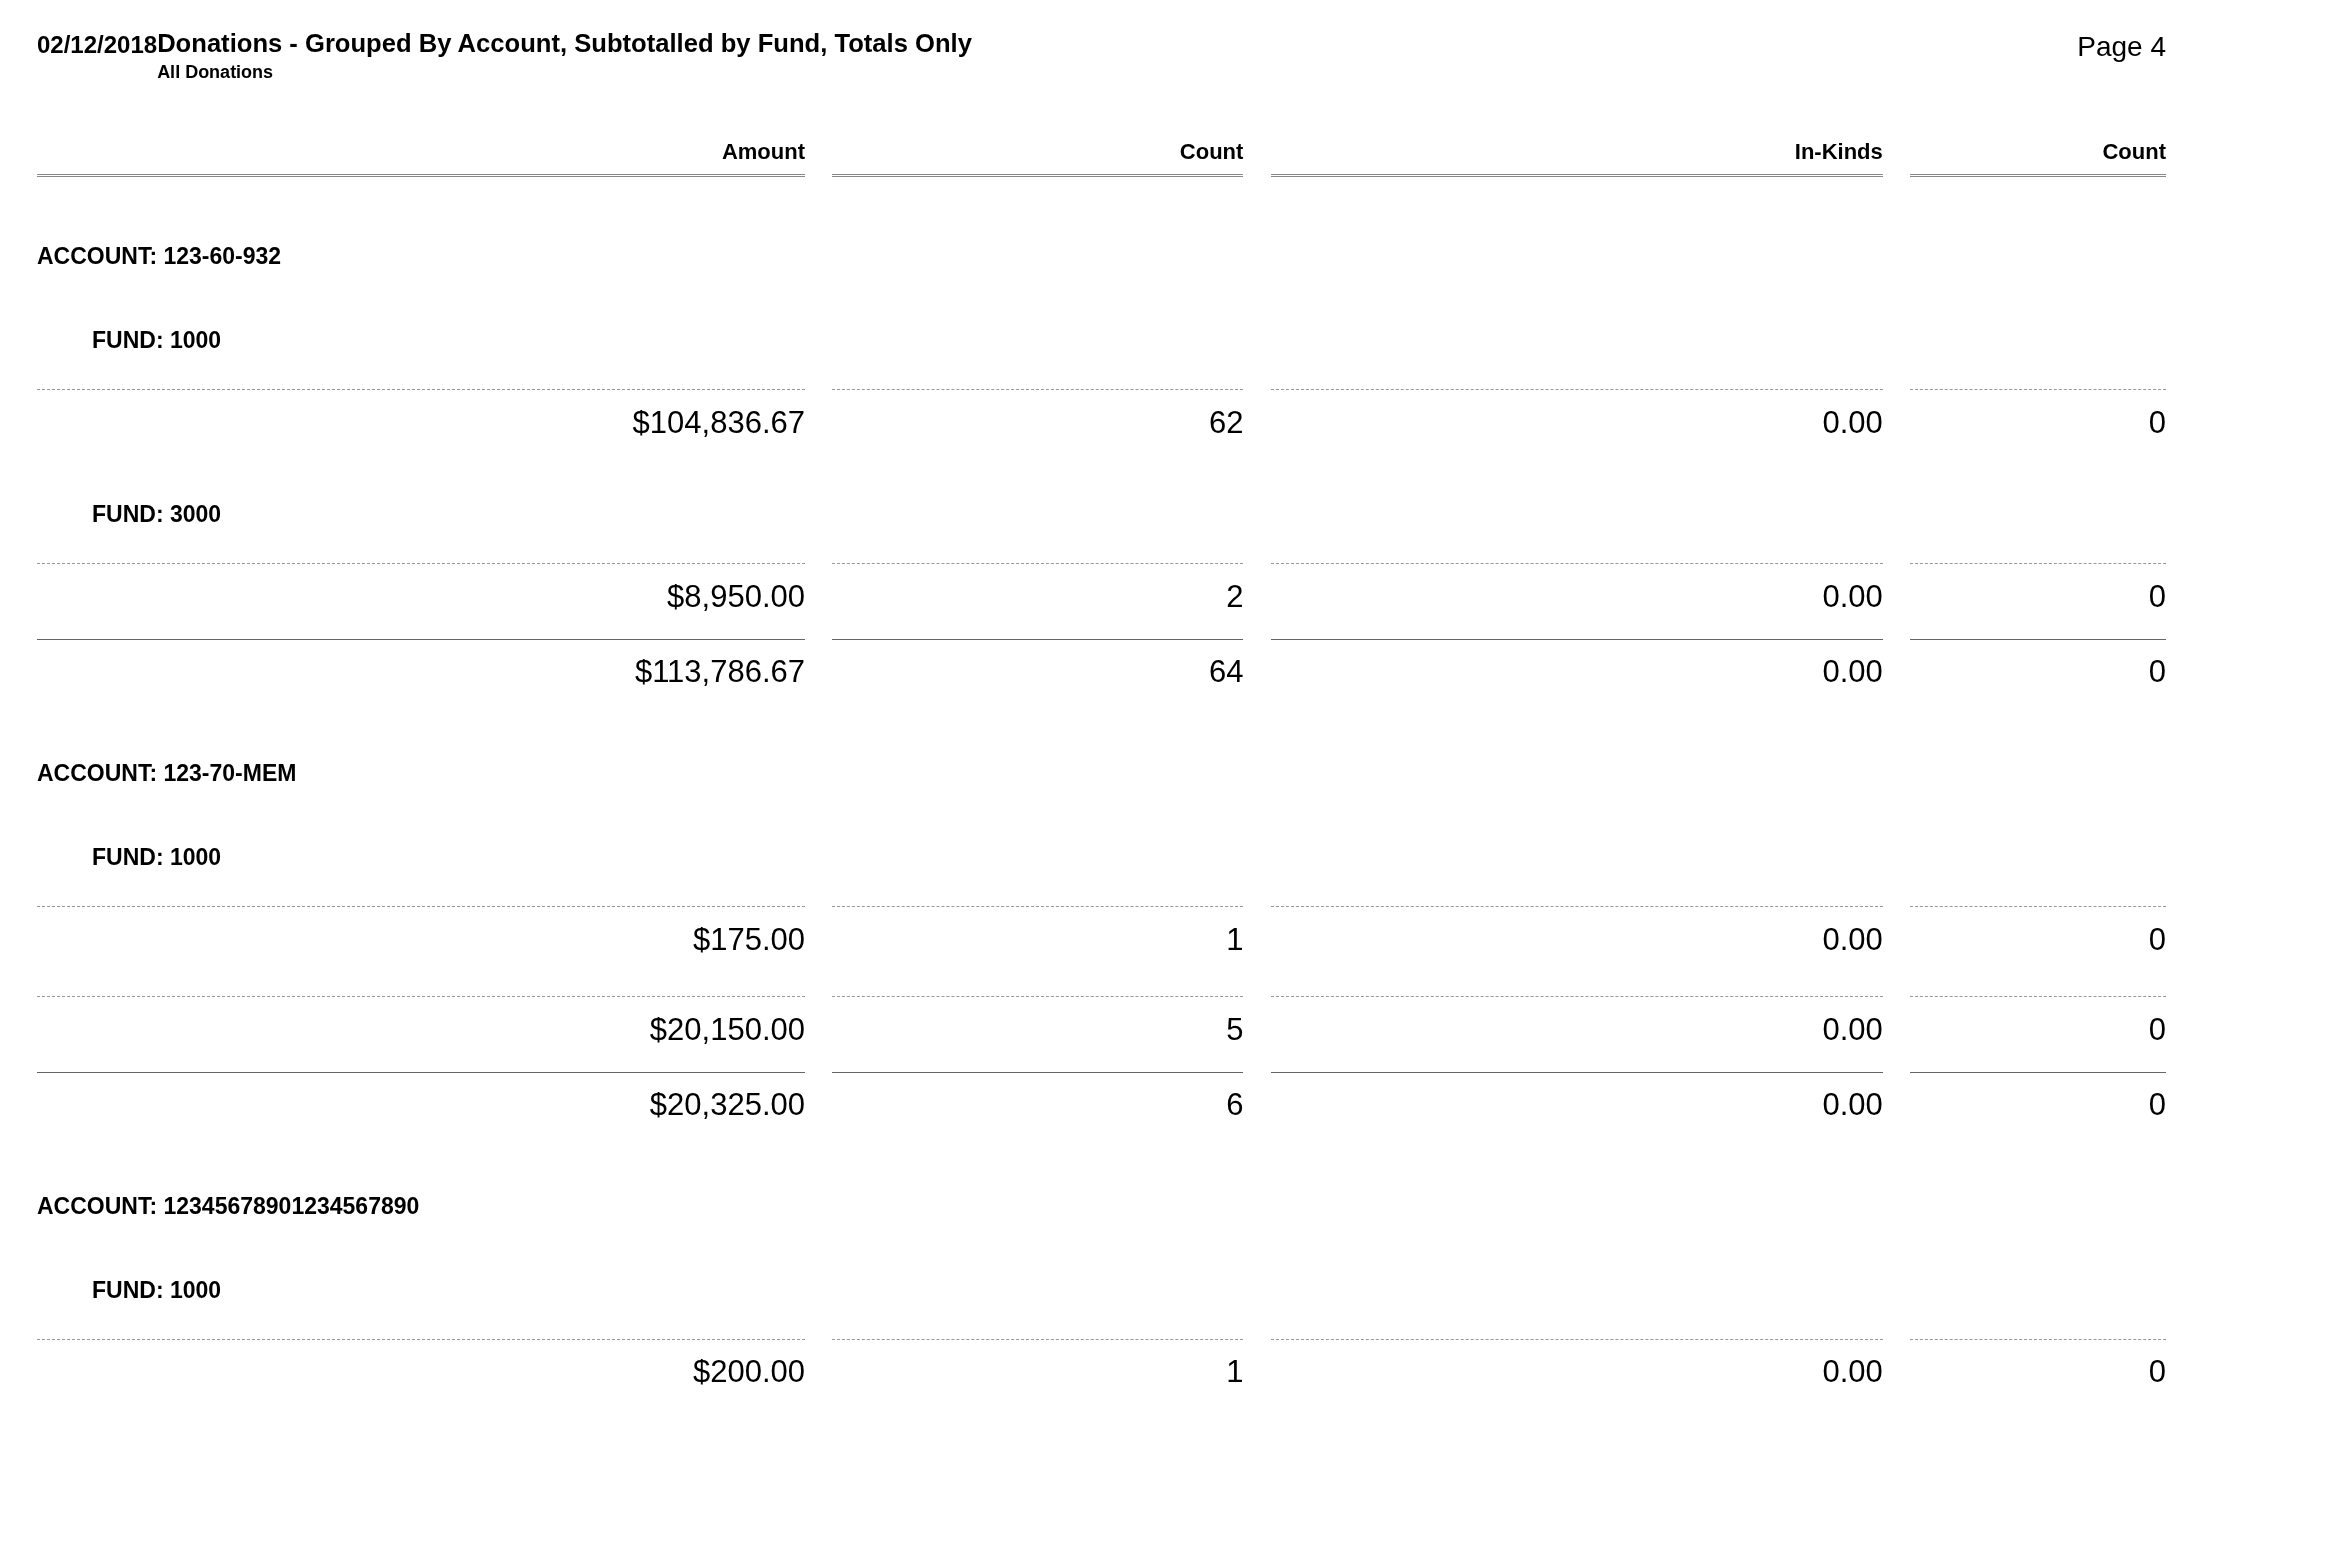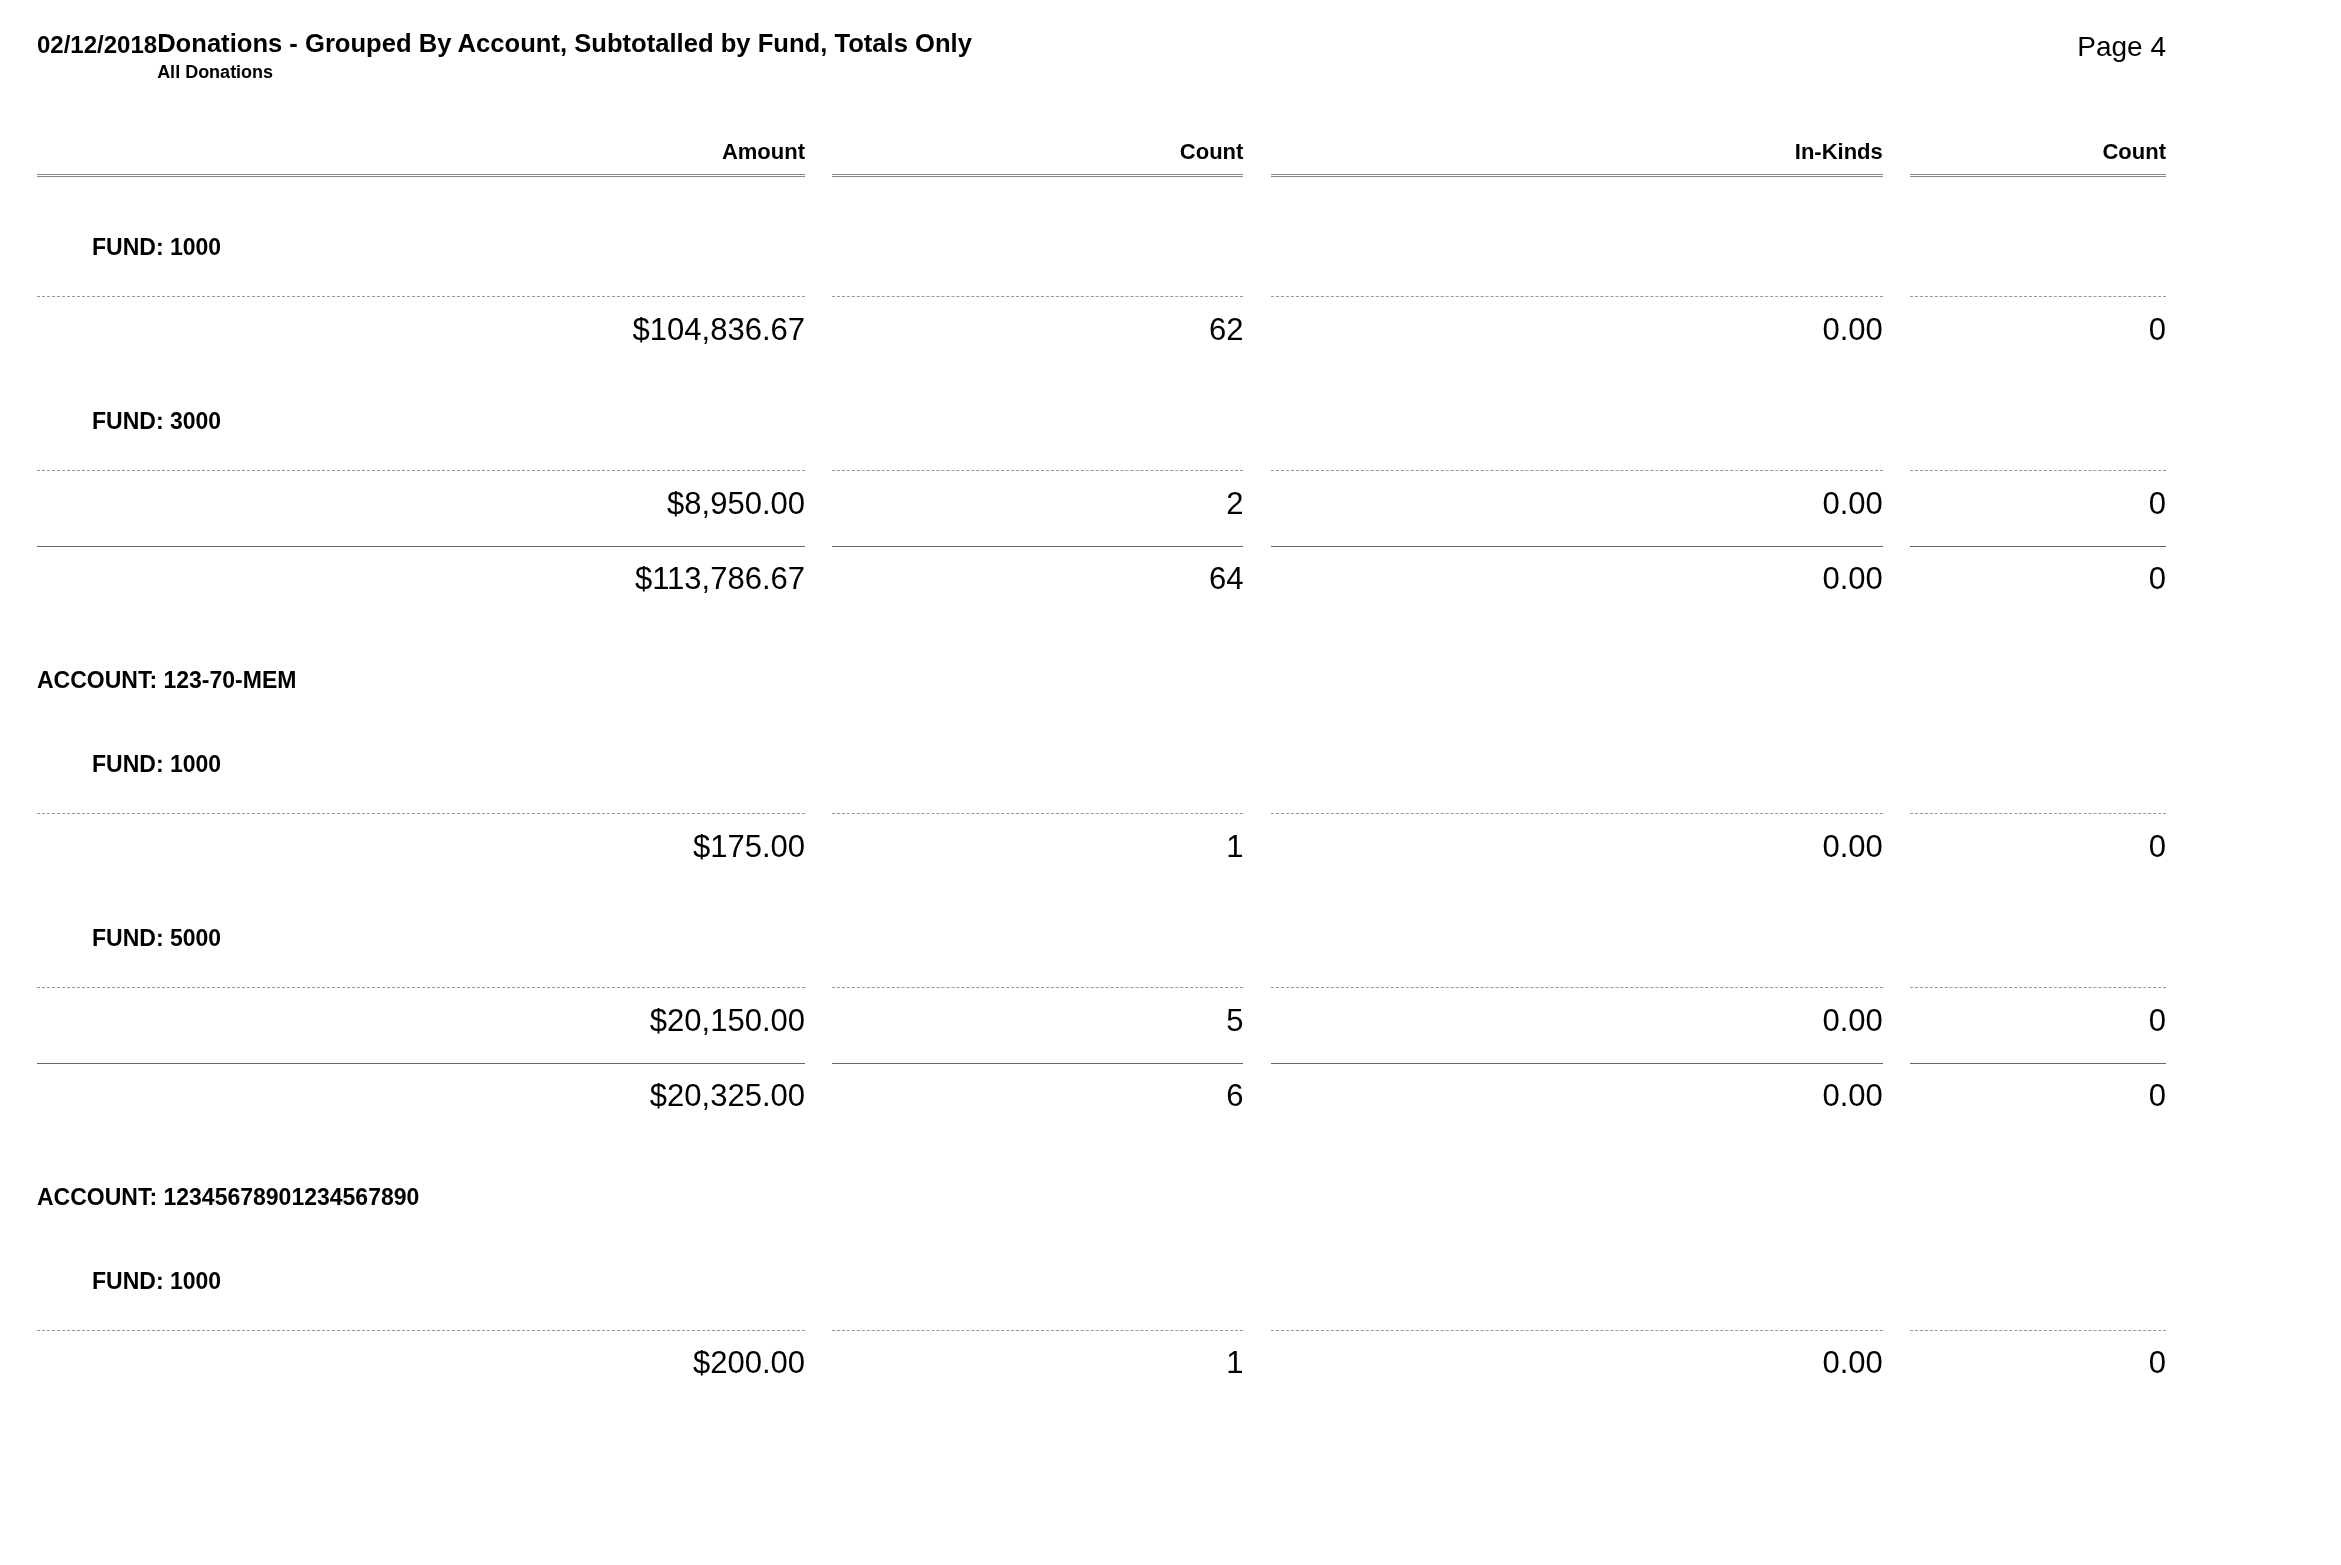--- a/index.html
+++ b/index.html
@@ -115,20 +115,21 @@
   </div>
 
   <div class="columns-header">
     <div class="col col-amount">Amount</div>
     <div class="col col-count1">Count</div>
     <div class="col col-inkinds">In-Kinds</div>
     <div class="col col-count2">Count</div>
   </div>
 
   <div id="accounts-container">
+      <div class="account-label"><span class="account-prefix">ACCOUNT: </span><span>123-60-932</span></div>
       <div class="fund-label"><span class="fund-prefix">FUND: </span><span>1000</span></div>
       <div class="data-row dashed-top">
         <div class="col col-amount">$104,836.67</div>
         <div class="col col-count1">62</div>
         <div class="col col-inkinds">0.00</div>
         <div class="col col-count2">0</div>
       </div>
       <div class="fund-label"><span class="fund-prefix">FUND: </span><span>3000</span></div>
       <div class="data-row dashed-top">
         <div class="col col-amount">$8,950.00</div>
@@ -143,21 +144,20 @@
         <div class="col col-count2">0</div>
       </div>
       <div class="account-label"><span class="account-prefix">ACCOUNT: </span><span>123-70-MEM</span></div>
       <div class="fund-label"><span class="fund-prefix">FUND: </span><span>1000</span></div>
       <div class="data-row dashed-top">
         <div class="col col-amount">$175.00</div>
         <div class="col col-count1">1</div>
         <div class="col col-inkinds">0.00</div>
         <div class="col col-count2">0</div>
       </div>
-      <div class="fund-label"><span class="fund-prefix">FUND: </span><span>5000</span></div>
       <div class="data-row dashed-top">
         <div class="col col-amount">$20,150.00</div>
         <div class="col col-count1">5</div>
         <div class="col col-inkinds">0.00</div>
         <div class="col col-count2">0</div>
       </div>
       <div class="data-row solid-top">
         <div class="col col-amount">$20,325.00</div>
         <div class="col col-count1">6</div>
         <div class="col col-inkinds">0.00</div>

